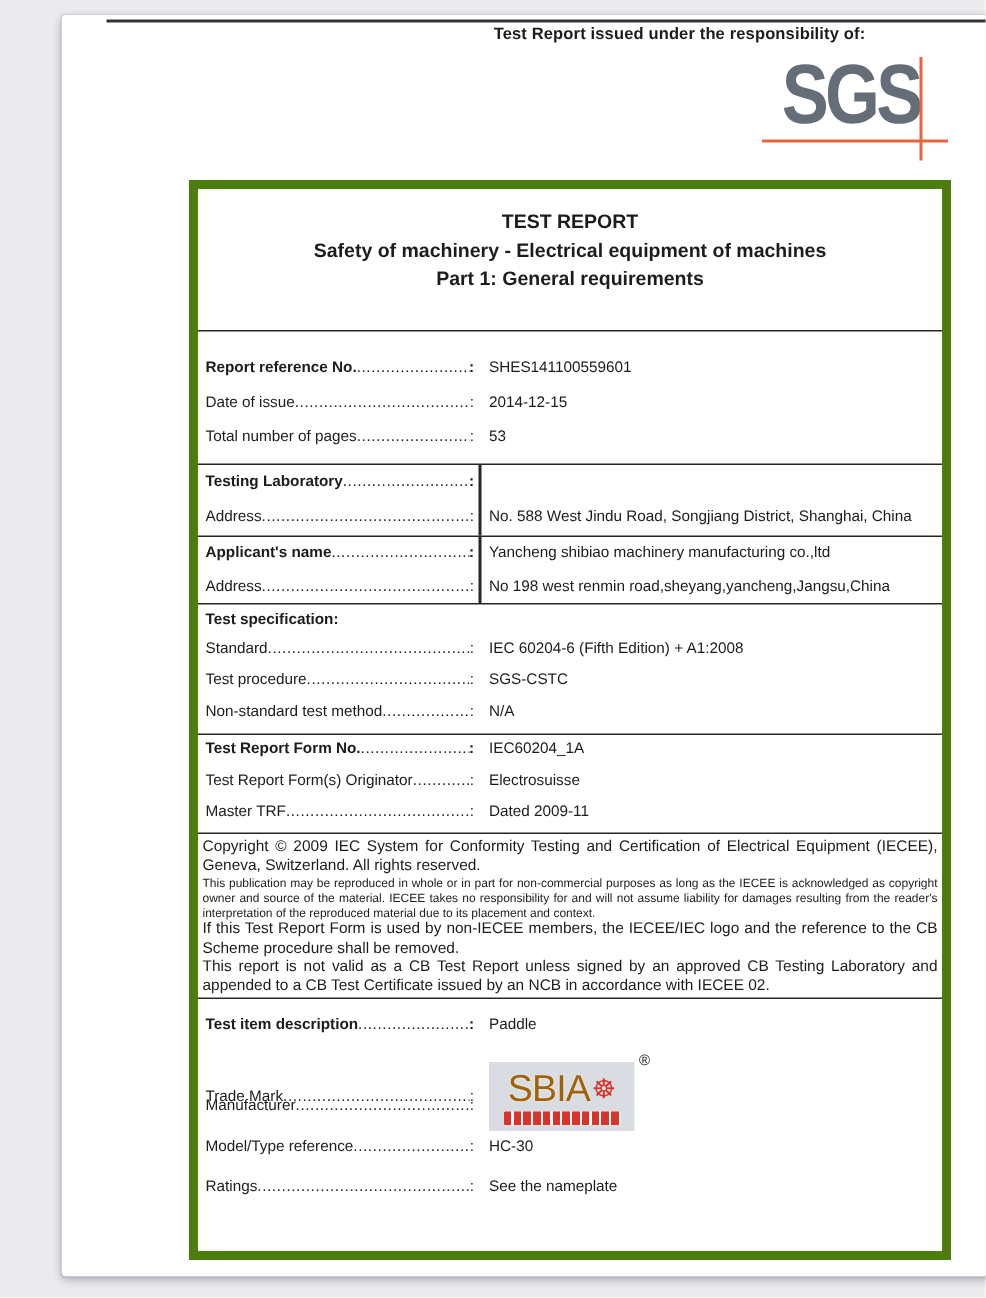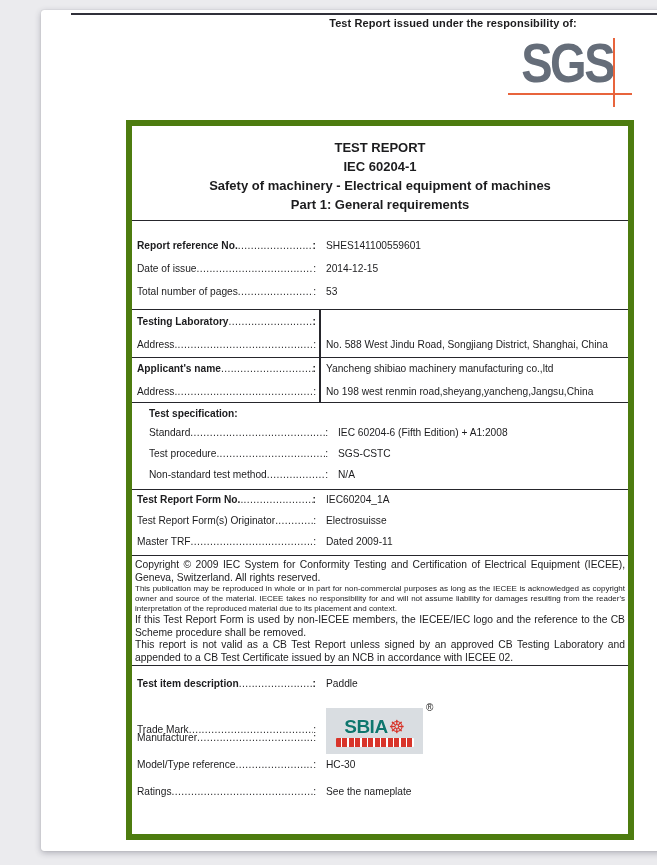--- a/index.html
+++ b/index.html
@@ -35,21 +35,21 @@
     position:absolute; left:85px; top:110px; width:508px; height:720px;
     border:6px solid #4d7c0f; box-sizing:border-box;
     display:flex; flex-direction:column; font-size:10.2px;
   }
   .section { box-sizing:border-box; position:relative; }
   .section + .section { border-top:1.5px solid #26262c; }
   .sec-title { height:94px; text-align:center; font-weight:bold; font-size:13px; line-height:19px; padding-top:12px; }
   .sec-a { height:89px; padding-top:14px; }
   .sec-b { height:48px; padding-top:1px; }
   .sec-c { height:45px; }
-  .sec-d { height:87px;padding-left:12px; }
+  .sec-d { height:87px; }
   .sec-e { height:66px; padding-top:1px; }
   .sec-f { height:110px; padding:3px 3px 0 3px; }
   .sec-g { flex:1 1 auto; padding-top:4px; }
 
   .vdiv { position:absolute; left:187px; top:0; bottom:0; width:1.5px; background:#26262c; }
 
   .trow { display:flex; align-items:baseline; box-sizing:border-box; height:23px; padding-top:5px; }
   .sec-d .trow, .sec-e .trow { height:21px; padding-top:3px; }
   .sec-g .trow { height:27px; padding-top:8px; }
   .trow-tm { height:62px; }
@@ -68,21 +68,21 @@
   .cp-norm { font-size:10.3px; line-height:12.5px; }
 
   
   .tm-wrap { position:relative; margin-top:3px; }
   .tm-box {
     width:97px; height:46px; background:#d9dde1;
     display:flex; flex-direction:column; align-items:center; justify-content:center;
   }
   .tm-top { display:flex; align-items:center; }
   .tm-text {
-    color:#0f766e; font-weight:bold; font-size:19px; letter-spacing:-.5px;
+    color:#a16207; font-weight:normal; font-size:25px; letter-spacing:-.5px;
     text-shadow:0 0 1px #ffffff;
   }
   .tm-wheel { font-family:"DejaVu Sans", sans-serif; color:#d8342a; font-size:18px; line-height:18px; margin-left:1px; }
   .tm-strip {
     width:78px; height:9px; margin-top:0;
     background:repeating-linear-gradient(90deg, #d8342a 0 5px, #ffffff 5px 6.5px);
     border-radius:1px;
   }
   .tm-reg { position:absolute; top:-6px; left:100px; font-size:10px; color:#1a1a1a; }
 </style>
@@ -98,21 +98,20 @@
     <div>
       <div class="logo-text">SGS</div>
       <div class="logo-vline"></div>
       <div class="logo-hline"></div>
     </div>
 
     <div class="report-table">
 
       <div class="section sec-title">
         <div>TEST REPORT</div>
-        <div>IEC 60204-1</div>
         <div>Safety of machinery - Electrical equipment of machines</div>
         <div>Part 1: General requirements</div>
       </div>
 
       <div class="section sec-a">
         <div class="trow">
           <div class="lbl b">
               <span class="txt">Report reference No.</span>
               <span class="dots">..........................................................................................</span>
               <span class="colon">:</span>

